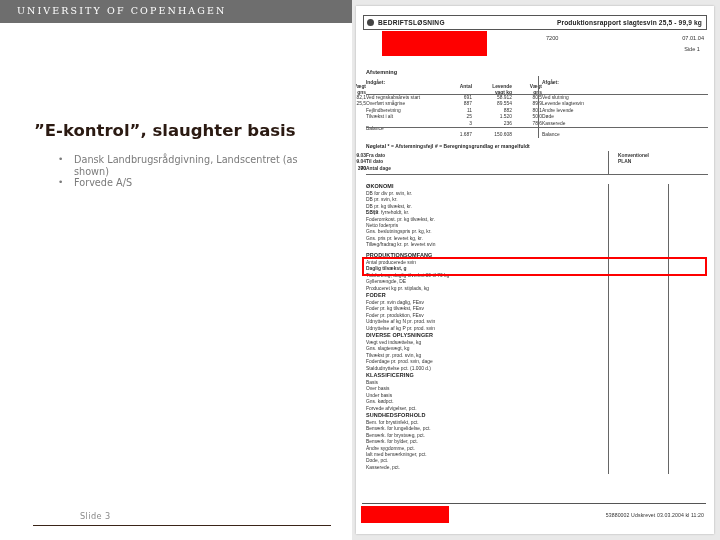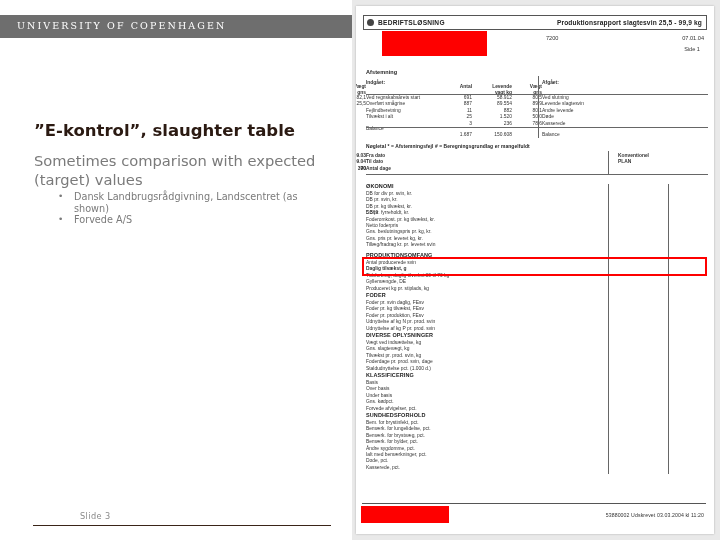--- a/index.html
+++ b/index.html
@@ -18,21 +18,21 @@
   
   #slide {
     position: absolute;
     left: 0; top: 0;
     width: 352px; height: 540px;
     background: #ffffff;
   }
 
   #brandbar {
     position: absolute;
-    left: 0; top: 15px;
+    left: 0; top: 0;
     width: 352px; height: 23px;
     background: #6e6e6e;
   }
   #brandbar .brand-text {
     position: absolute;
     left: 17px; top: 5px;
     color: #ffffff;
     font-family: "DejaVu Serif", serif;
     font-size: 9.5px;
     letter-spacing: 2.1px;
@@ -234,24 +234,23 @@
 </style>
 </head>
 <body>
 
 <div id="slide">
 
   <div id="brandbar">
     <div class="brand-text">UNIVERSITY OF COPENHAGEN</div>
   </div>
 
-  <div id="slide-title">”E-kontrol”, slaughter table</div>
+  <div id="slide-title">”E-kontrol”, slaughter basis</div>
 
   <div id="body-list">
-    <p class="lvl1">Sometimes comparison with expected (target) values</p>
     <ul class="sub">
       <li>
         <span class="bullet">•</span>
         <span>Dansk Landbrugsrådgivning, Landscentret (as shown)</span>
       </li>
       <li>
         <span class="bullet">•</span>
         <span>Forvede A/S</span>
       </li>
     </ul>

